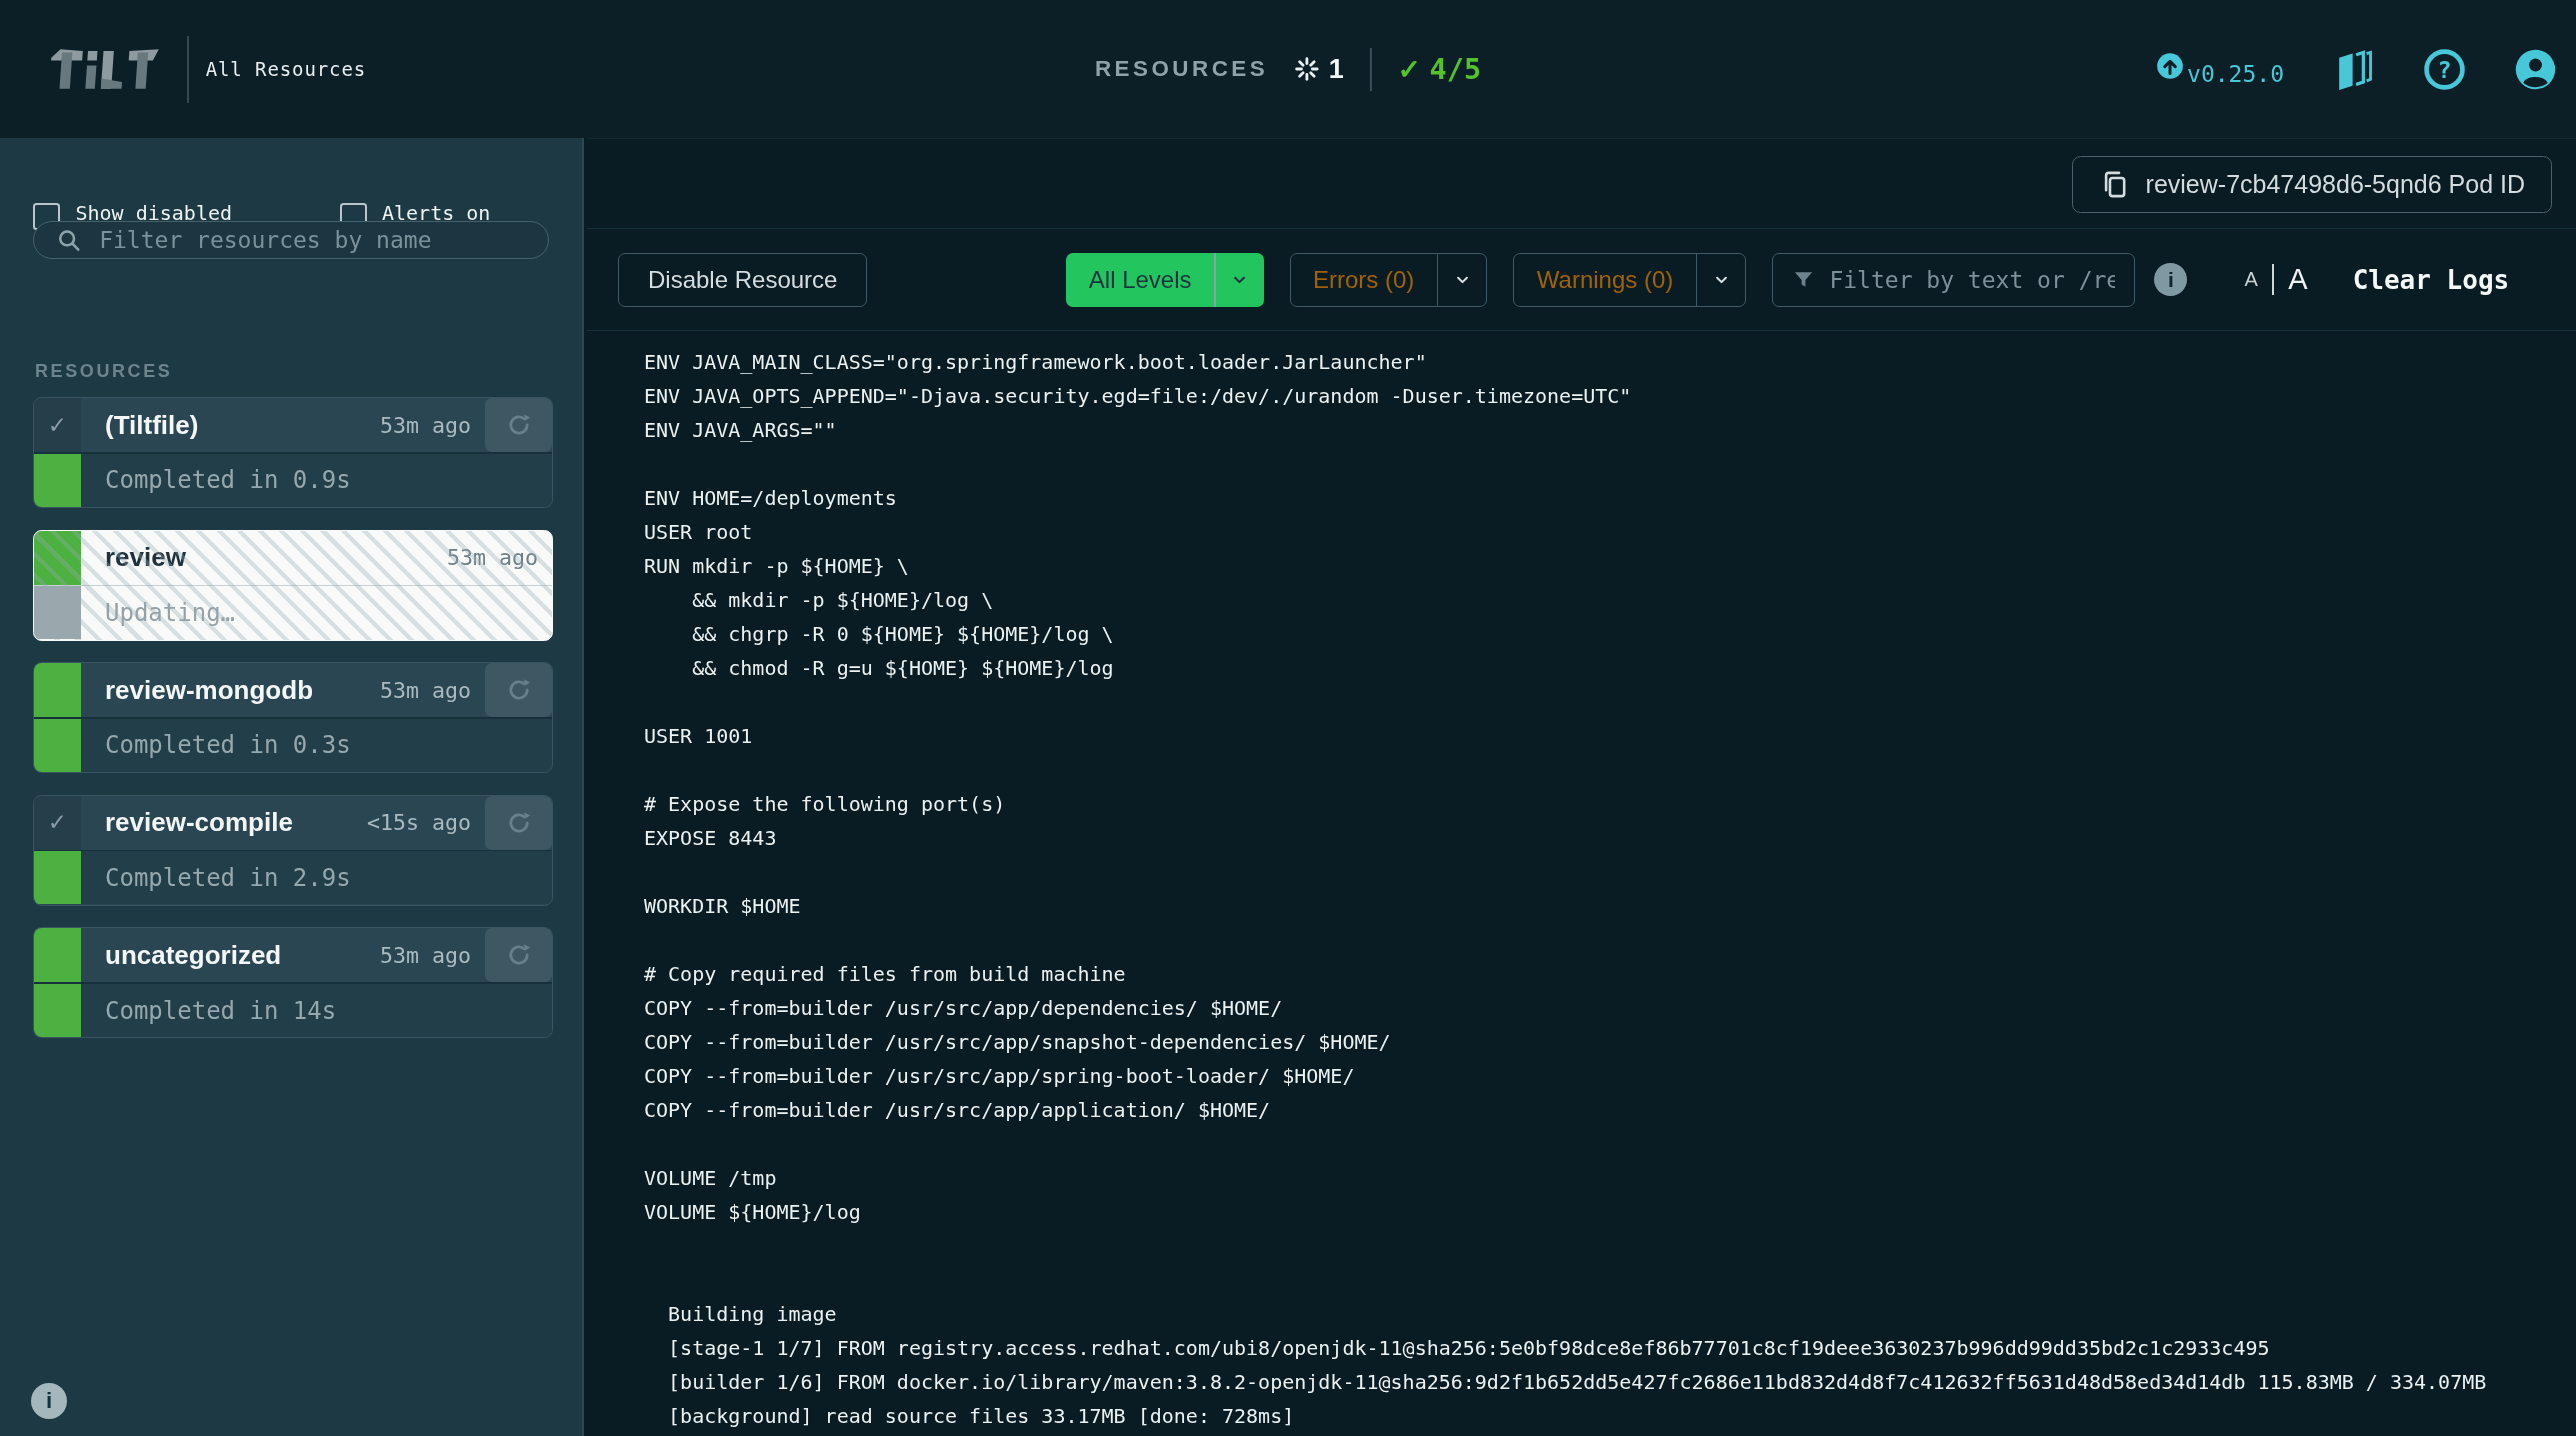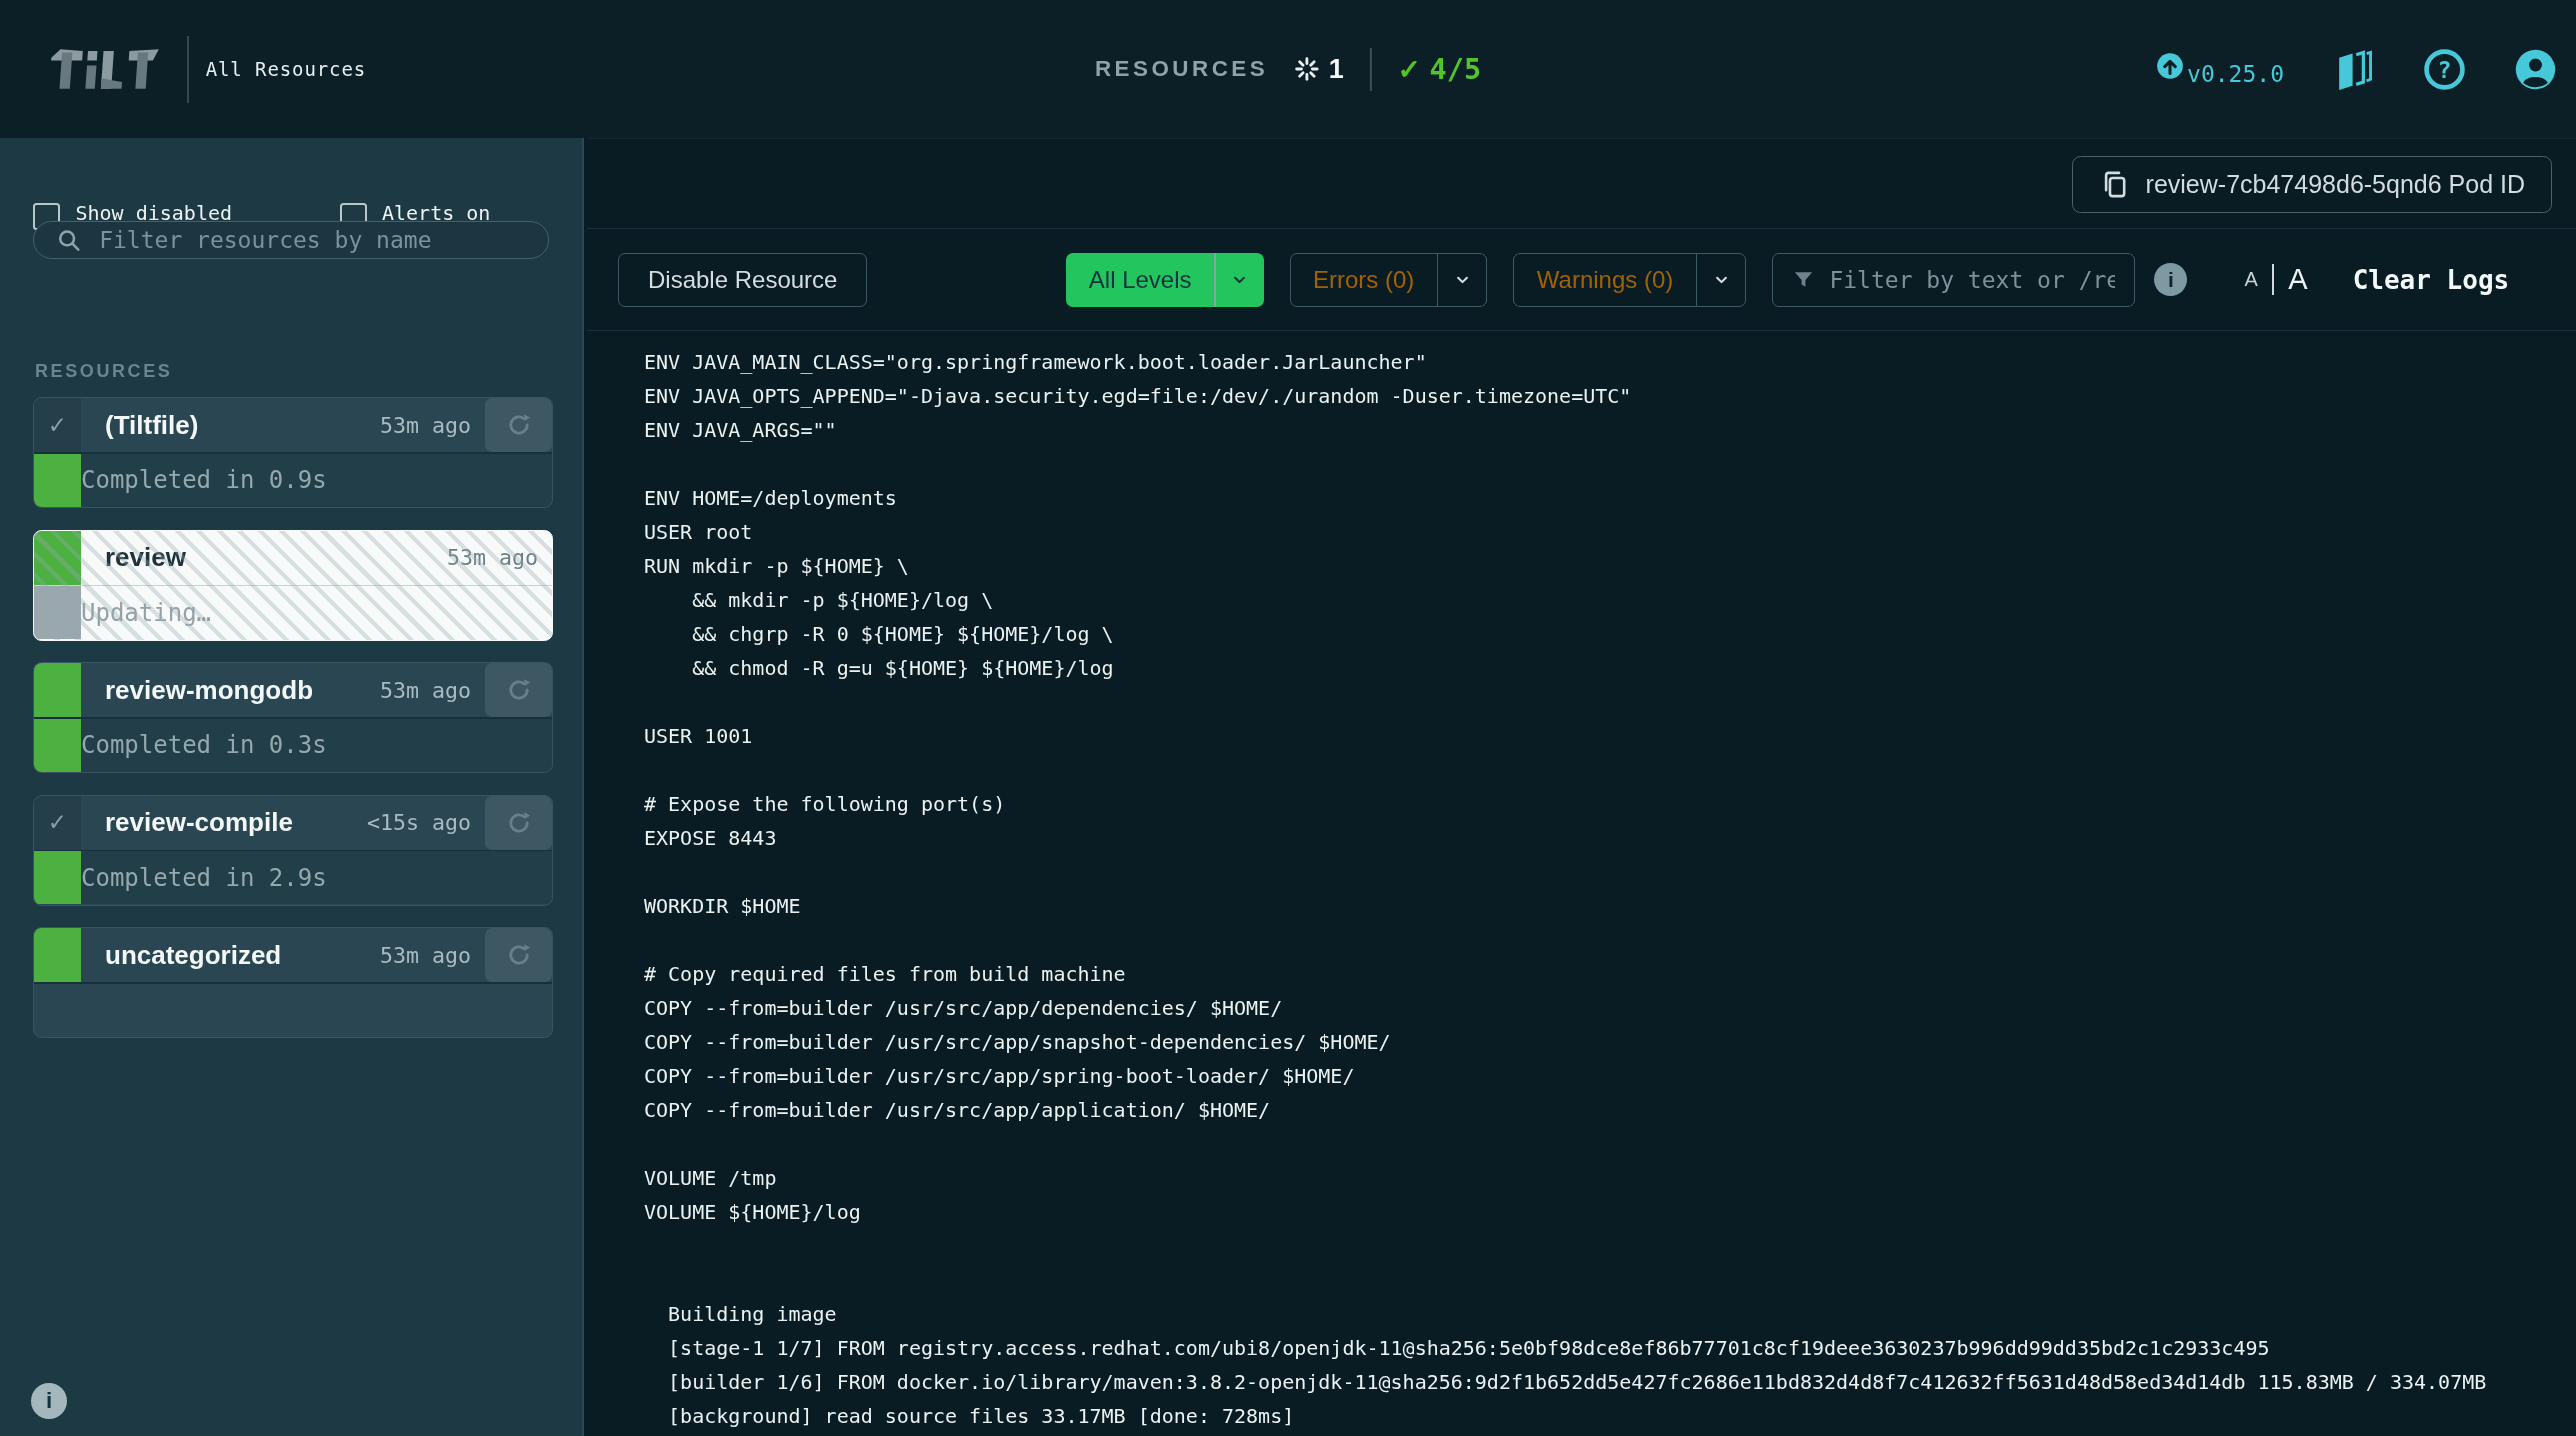--- a/index.html
+++ b/index.html
@@ -71,21 +71,21 @@
   .col-green{ background:#4cb140; }
   .col-gray{ background:#9aa7ad; }
   .card-title{ font-size:26px; font-weight:700; color:#f3f7f7; margin-left:24px; align-self:center; white-space:nowrap; }
   .card-time{ margin-left:auto; align-self:center; font-size:21.6px; color:#a9bbc0; padding-right:14px; white-space:nowrap; }
   .refresh-btn{
     width:67px; flex:0 0 auto; background:#3d5763; border-radius:7px;
     display:flex; align-items:center; justify-content:center; cursor:pointer;
   }
   .card-divider{ height:1.7px; background:#16313b; }
   .card-row2{ height:53px; display:flex; align-items:stretch; background:#213e49; }
-  .card-status{ font-size:24px; color:#95a8ae; align-self:center; white-space:nowrap; }
+  .card-status{ font-size:24px; color:#95a8ae; margin-left:24px; align-self:center; white-space:nowrap; }
 
   
   .card.selected{ background:#f8fafa; border-color:#f8fafa; }
   .card.selected::after{
     content:""; position:absolute; inset:0; pointer-events:none;
     background:repeating-linear-gradient(45deg, rgba(150,168,176,.33) 0 4.3px, transparent 4.3px 14.7px);
   }
   .card.selected .card-title{ color:#20333d; }
   .card.selected .card-time{ color:#6b7e85; }
   .card.selected .card-divider{ background:#c8d1d5; }
@@ -328,20 +328,24 @@
           <div class="card-title">uncategorized</div>
           <div class="card-time mono">53m ago</div>
           <div class="refresh-btn">
             <svg width="28" height="28" viewBox="0 0 24 24">
               <path d="M19 12 a7 7 0 1 1 -2.3 -5.2" fill="none" stroke="#677f8a" stroke-width="2.4" stroke-linecap="round"></path>
               <polygon points="16.2,2.8 17.4,8.2 21.6,5.6" fill="#677f8a"></polygon>
             </svg>
           </div>
         </div>
         <div class="card-divider"></div>
+        <div class="card-row2">
+          <div class="card-col col-green"></div>
+          <div class="card-status mono">Completed in 14s</div>
+        </div>
       </div>
 
     </div>
 
     <div class="sb-info">i</div>
   </div>
 
   <div class="main">
 
     <div class="resbar">

